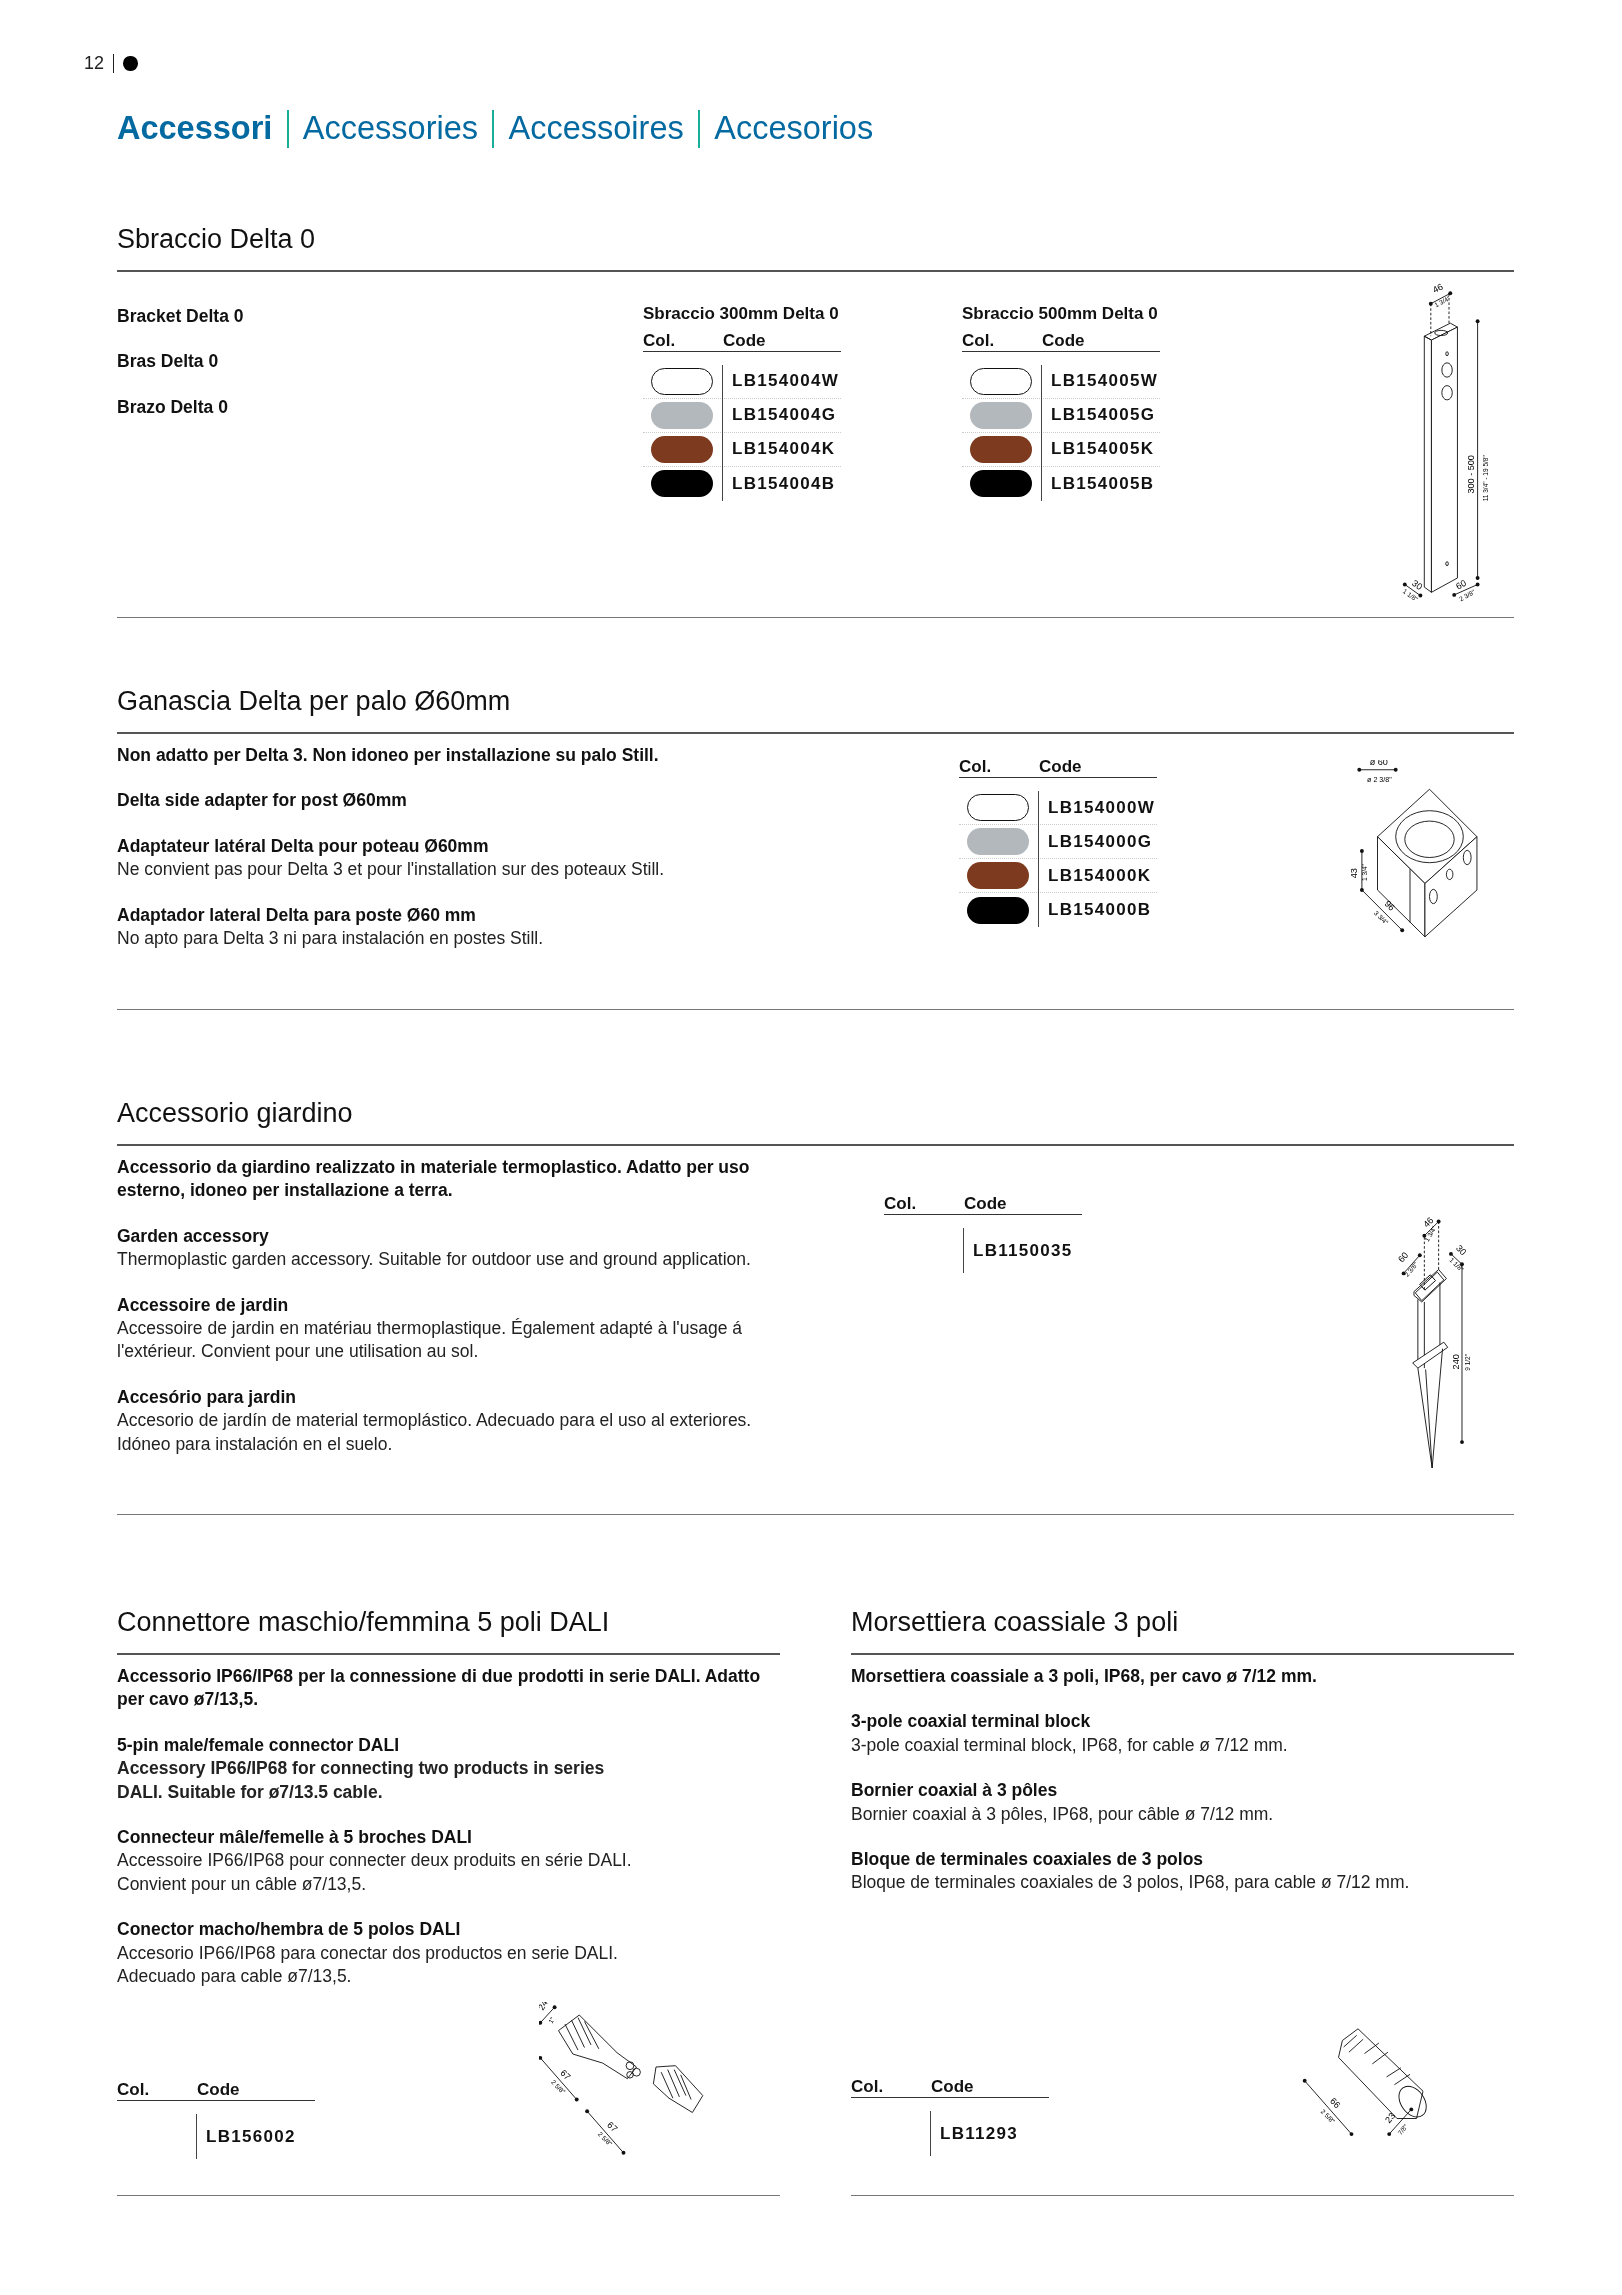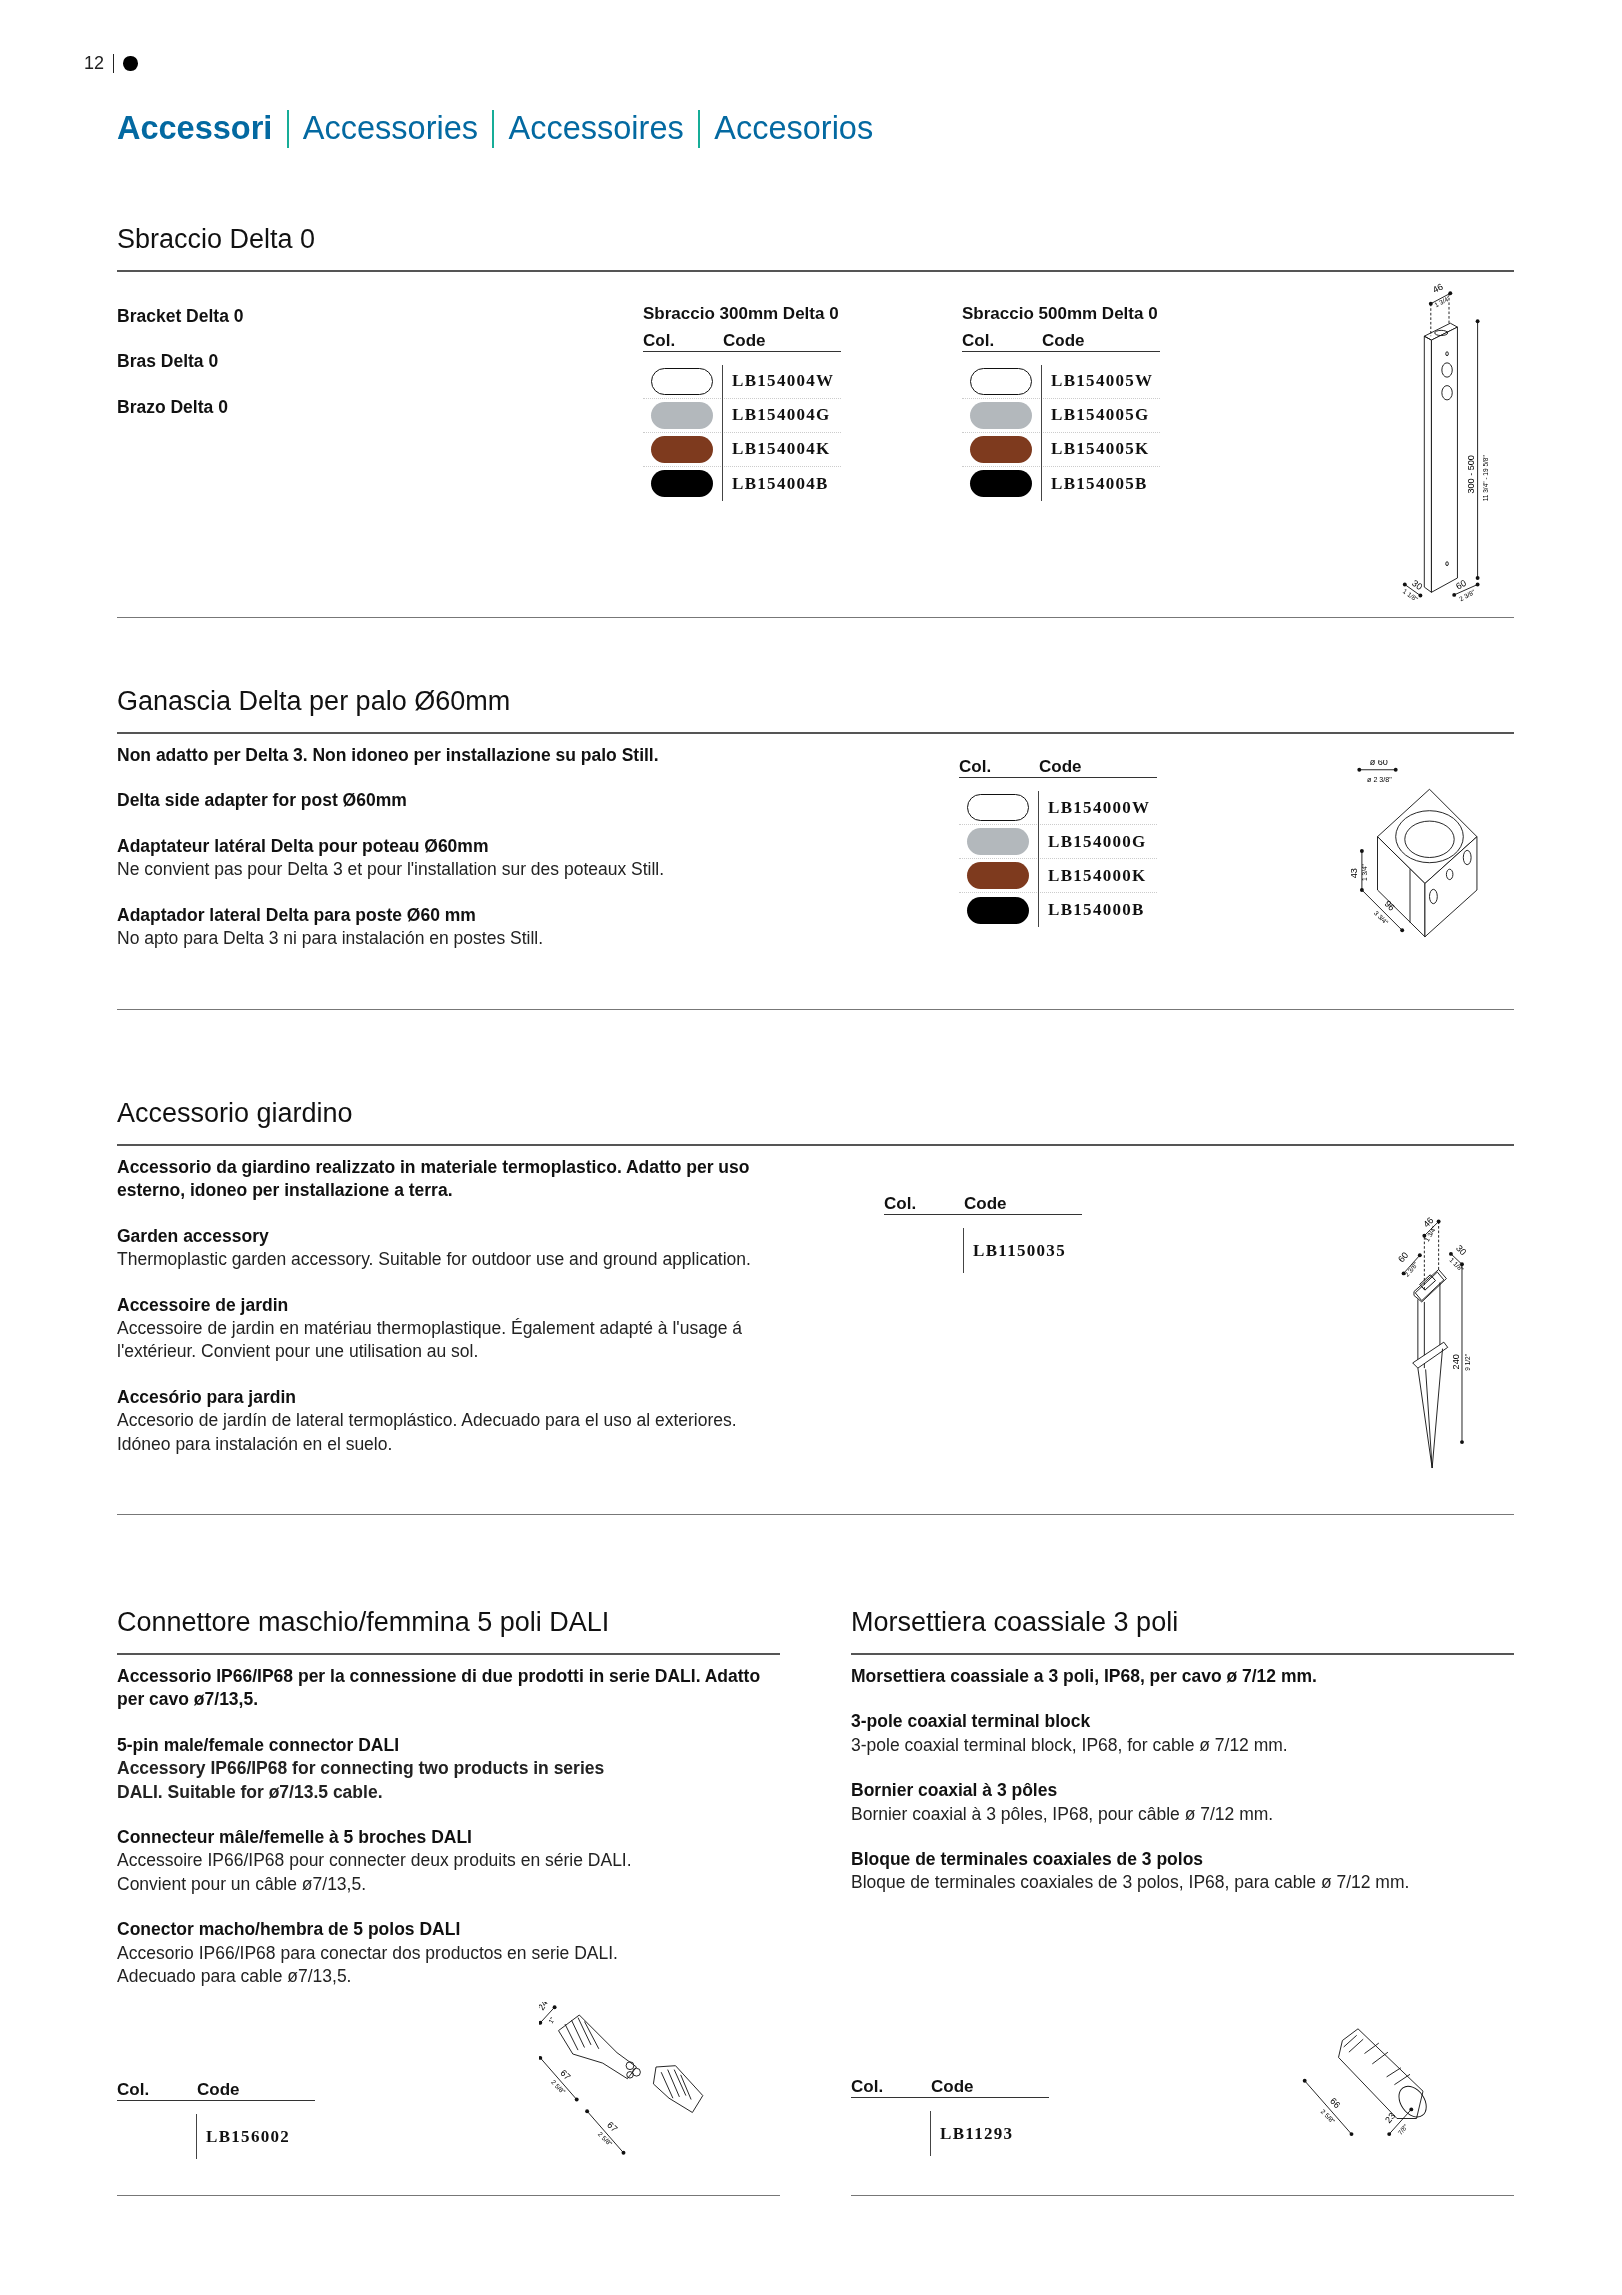--- a/index.html
+++ b/index.html
@@ -27,21 +27,21 @@
   .tbl-title { font-weight: 700; font-size: 17px; }
   .tbl-head { display: flex; font-weight: 700; font-size: 17px; padding-bottom: 0; border-bottom: 1.9px solid #333; }
   .tbl-head .c1 { width: 80px; }
   .rows { position: relative; margin-top: 13px; }
   .rows .vline { position: absolute; left: 79px; top: 0; bottom: 0; width: 1.3px; background: #444; }
   .row { display: flex; align-items: center; height: 34px; border-bottom: 1.3px dotted #ccc; }
   .row:last-child { border-bottom: none; }
   .row .sw-cell { width: 80px; display: flex; align-items: center; padding-left: 7.8px; }
   .swatch { width: 62px; height: 27px; border-radius: 13.6px; }
   .swatch.white { background: #fff; border: 1.9px solid #111; }
-  .code { font-family: Liberation Serif, serif; font-weight: 700; font-size: 17px; letter-spacing: 1.3px; padding-left: 9px; }
+  .code { font-family: Liberation Sans, sans-serif; font-weight: 700; font-size: 17px; letter-spacing: 1.3px; padding-left: 9px; }
   .single-row { display: flex; align-items: center; height: 45px; margin-top: 13px; }
   .single-row .sw-cell { width: 80px; height: 100%; border-right: 1.3px solid #444; }
 
   .drawing { position: absolute; }
   svg text { font-family: "Liberation Sans", "DejaVu Sans", sans-serif; }
 </style>
 </head>
 <body>
 
 <div class="abs page-num">
@@ -270,21 +270,21 @@
   <div class="block">
     <div class="bold">Garden accessory</div>
     <div class="reg">Thermoplastic garden accessory. Suitable for outdoor use and ground application.</div>
   </div>
   <div class="block">
     <div class="bold">Accessoire de jardin</div>
     <div class="reg">Accessoire de jardin en matériau thermoplastique. Également adapté à l'usage á l'extérieur. Convient pour une utilisation au sol.</div>
   </div>
   <div class="block">
     <div class="bold">Accesório para jardin</div>
-    <div class="reg">Accesorio de jardín de lateral termoplástico. Adecuado para el uso al exteriores. Idóneo para instalación en el suelo.</div>
+    <div class="reg">Accesorio de jardín de material termoplástico. Adecuado para el uso al exteriores. Idóneo para instalación en el suelo.</div>
   </div>
 </div>
 
 <div class="abs" style="left:884px; top:1194px; width:198px;">
   <div class="tbl-head">
     <span class="c1">Col.</span>
     <span>Code</span>
   </div>
   <div class="single-row">
     <div class="sw-cell"></div>

